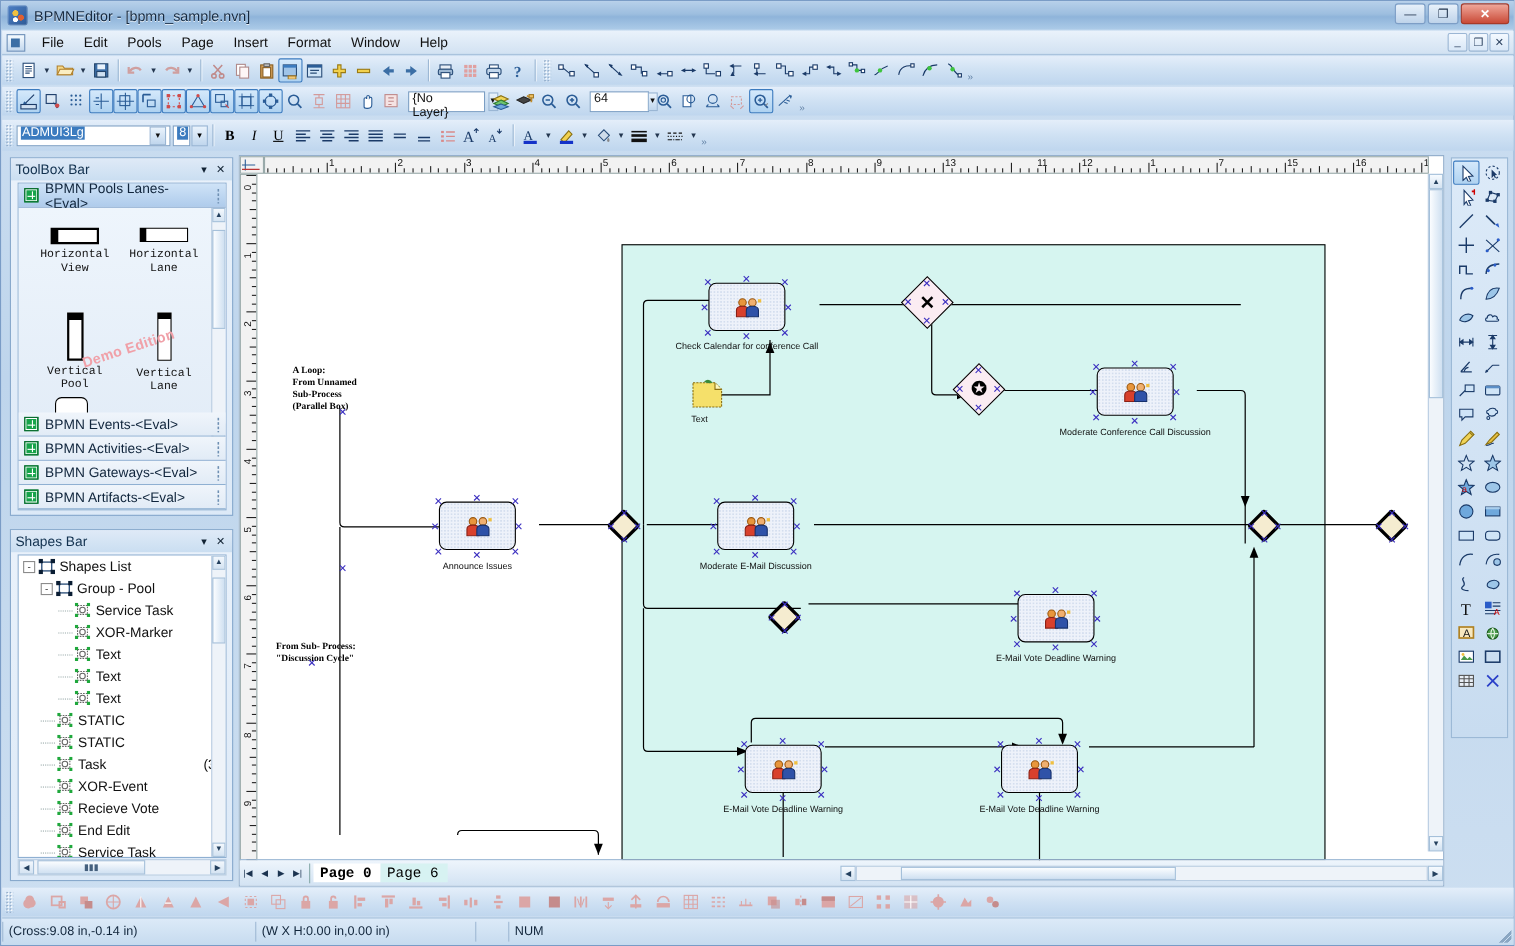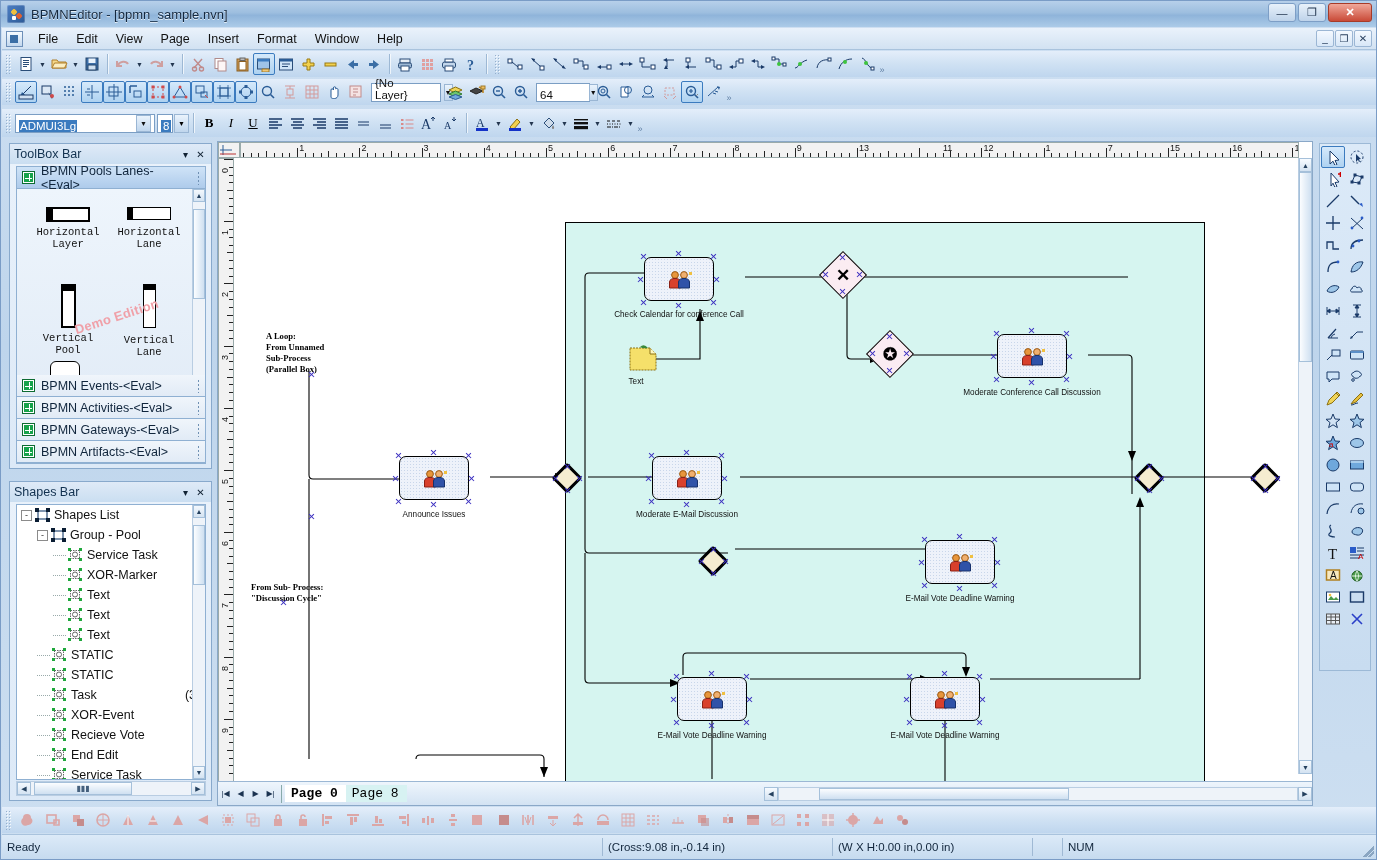--- a/index.html
+++ b/index.html
@@ -66,21 +66,21 @@
      box-shadow:1px 0 0 #ffffffb0; }
   .caret { width:11px; height:22px; display:flex; align-items:center; justify-content:center;
      font-size:7px; color:#23364f; }
   .tb-end { width:8px; height:22px; color:#5f7fa3; font-size:9px; display:flex;
      align-items:flex-end; justify-content:center; }
 
   svg.ic { display:block; }
 
   
   .combo { height:19px; background:#fff; border:1px solid #7b9ec4; display:flex;
-     align-items:flex-end; padding:0 3px; font-size:11.5px; color:#111;gap:36px; }
+     align-items:flex-start; padding:0 3px; font-size:11.5px; color:#111;gap:36px; }
   .combo .cbtn { width:15px; height:17px; margin-left:auto;
      background:linear-gradient(180deg,#eaf3fc,#c0d6ed); border:1px solid #9ab6d4;
      display:flex; align-items:center; justify-content:center; font-size:7px; }
   .fontname { width:140px; }
   .fontname .val { background:#3b7bbf; color:#fff; padding:0 1px; }
   .fontsize { width:16px; }
   .fontsize .val { background:#3b7bbf; color:#fff; padding:0 2px; }
   .sidebtn { width:15px; height:19px; background:linear-gradient(180deg,#eaf3fc,#c0d6ed);
      border:1px solid #9ab6d4; display:flex; align-items:center; justify-content:center;
      font-size:7px; color:#1d3established; }
@@ -263,21 +263,21 @@
       <div class="winbtn">—</div>
       <div class="winbtn">❐</div>
       <div class="winbtn close">✕</div>
     </div>
   </div>
 
   <div class="menubar">
     <div class="menu-sysicon"></div>
     <div class="menuitem">File</div>
     <div class="menuitem">Edit</div>
-    <div class="menuitem">View</div>
+    <div class="menuitem">Pools</div>
     <div class="menuitem">Page</div>
     <div class="menuitem">Insert</div>
     <div class="menuitem">Format</div>
     <div class="menuitem">Window</div>
     <div class="menuitem">Help</div>
     <div class="mdi-btns">
       <div class="mdi-btn">_</div>
       <div class="mdi-btn">❐</div>
       <div class="mdi-btn">✕</div>
     </div>
@@ -876,21 +876,21 @@
     </div>
     <div class="tbx-body">
       <div class="tbx-head">
         <span class="grid-ico"></span>
         <span>BPMN Pools Lanes-&lt;Eval&gt;</span>
         <span class="dots"></span>
       </div>
       <div class="tbx-canvas">
         <div class="shape-item" style="left:12px; top:18px; width:78px;">
           <div class="pool-h"></div>
-          <div>Horizontal Layer</div>
+          <div>Horizontal View</div>
         </div>
         <div class="shape-item" style="left:93px; top:18px; width:78px;">
           <div class="lane-h"></div>
           <div>Horizontal Lane</div>
         </div>
         <div class="shape-item" style="left:93px; top:95px; width:78px;">
           <div class="lane-v"></div>
           <div>Vertical Lane</div>
         </div>
         <div class="shape-item" style="left:12px; top:95px; width:78px;">
@@ -1671,21 +1671,21 @@
       <div class="sbarr" style="position:absolute;bottom:0;left:0;right:0;height:14px;">▼</div>
     </div>
 
     <div id="pagetabs">
       <div class="navbtn">|◀</div>
       <div class="navbtn">◀</div>
       <div class="navbtn">▶</div>
       <div class="navbtn">▶|</div>
       <div style="width:4px;border-left:1px solid #8aa;height:18px;margin-left:3px"></div>
       <div class="ptab active">Page    0</div>
-      <div class="ptab inactive">Page    8</div>
+      <div class="ptab inactive">Page    6</div>
       <div class="hsb2">
         <div class="sbarr" style="width:14px;height:14px;">◀</div>
         <div class="track">
           <div class="thumb"></div>
         </div>
         <div class="sbarr" style="width:14px;height:14px;">▶</div>
       </div>
     </div>
   </div>
 
@@ -2167,21 +2167,20 @@
         <div class="bbtn">
           <svg class="ic" width="16" height="16">
             <circle cx="5" cy="6" r="3" fill="#dba6a6"></circle>
             <circle cx="10" cy="10" r="3" fill="#c58c8c"></circle>
           </svg>
         </div>
       </div>
   </div>
 
   <div id="status">
-    <div class="spane first" style="width:600px">Ready</div>
     <div class="spane" style="width:230px">(Cross:9.08 in,-0.14 in)</div>
     <div class="spane" style="width:200px">(W X H:0.00 in,0.00 in)</div>
     <div class="spane" style="width:30px"></div>
     <div class="spane">NUM</div>
     <div class="grip-br"></div>
   </div>
 
 </div>
 
 </body></html>

